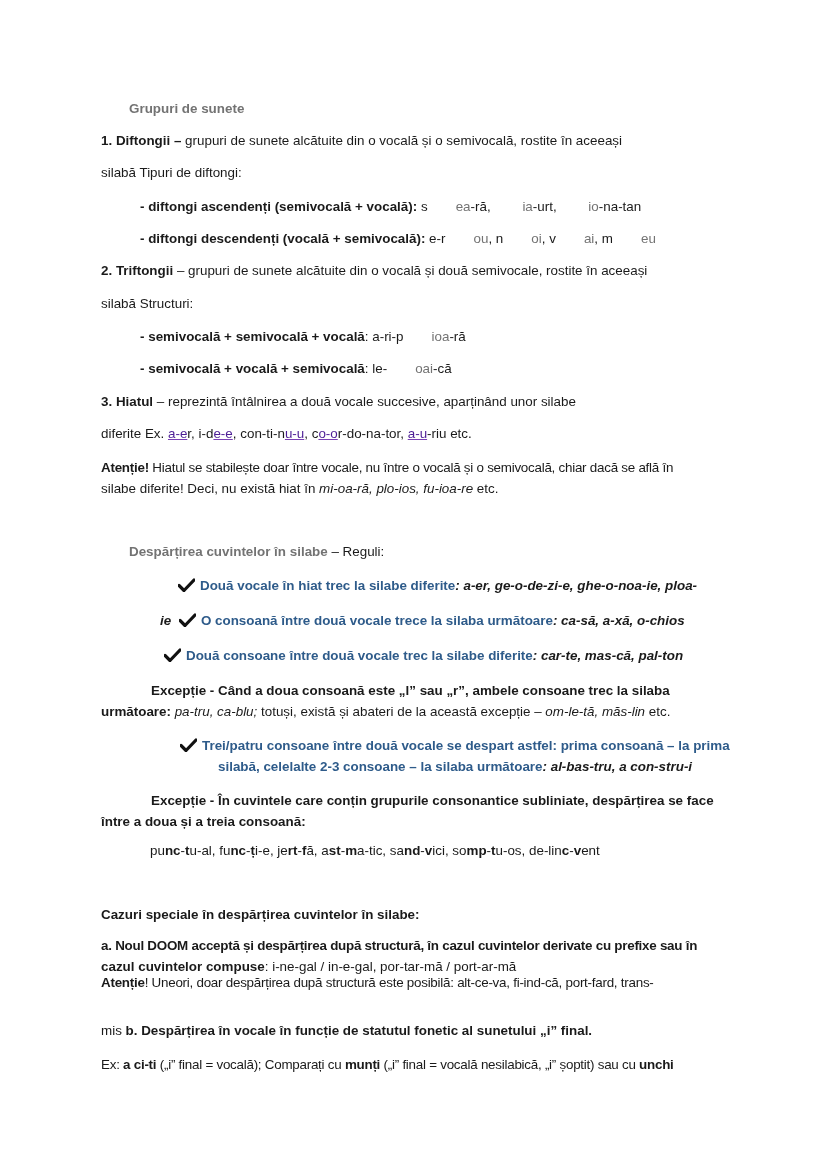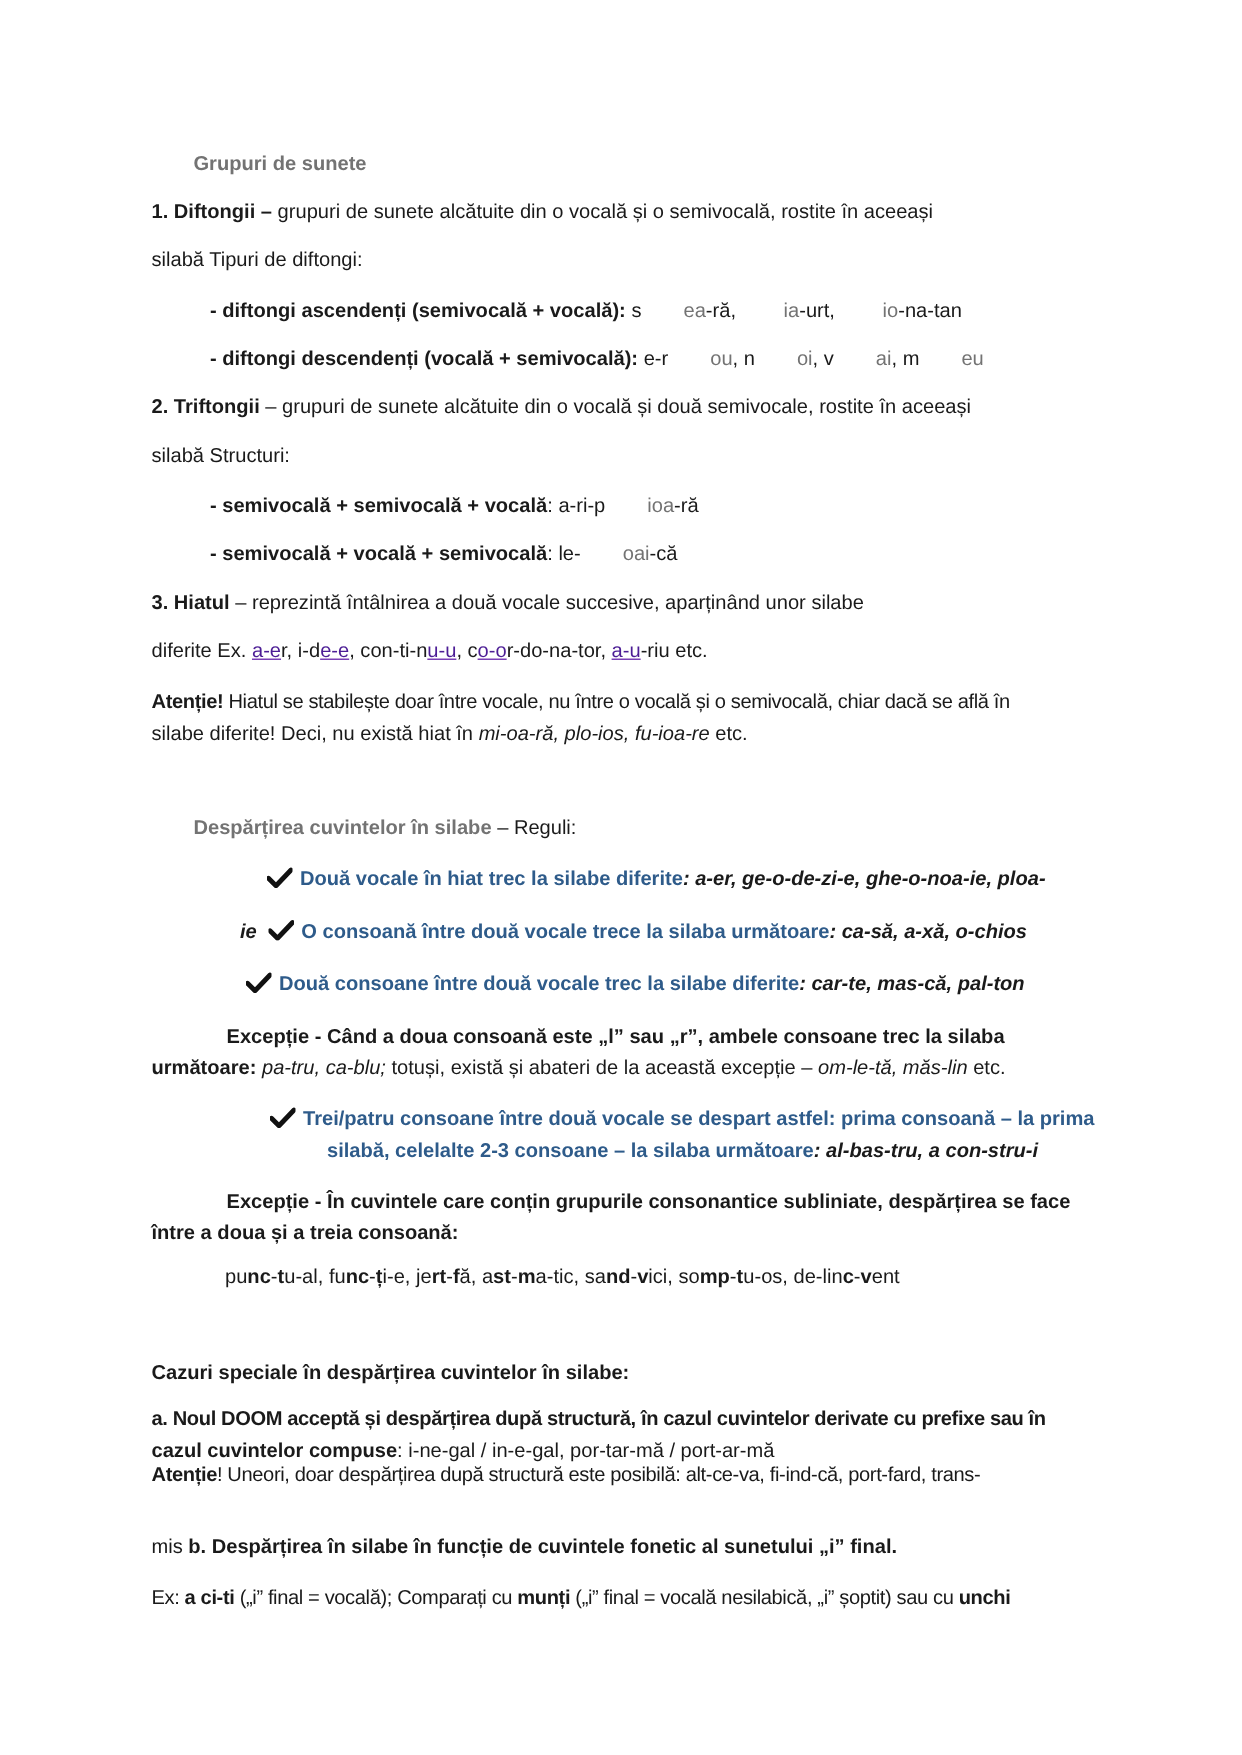--- a/index.html
+++ b/index.html
@@ -115,18 +115,18 @@
 <div class="line b cond" style="left:101px; top:937px;">a. Noul DOOM acceptă și despărțirea după structură, în cazul cuvintelor derivate cu prefixe sau în</div>
 <div class="line" style="left:101px; top:958px;">
   <span class="b">cazul cuvintelor compuse</span><span>: i-ne-gal / in-e-gal, por-tar-mă / port-ar-mă</span>
 </div>
 
 <div class="line cond" style="left:101px; top:943px;margin-top:31px;">
   <span class="b">Atenție</span><span>! Uneori, doar despărțirea după structură este posibilă: alt-ce-va, fi-ind-că, port-fard, trans-</span>
 </div>
 
 <div class="line" style="left:101px; top:1022px;">
-  <span>mis </span><span class="b">b. Despărțirea în silabe în funcție de cuvintele fonetic al sunetului „i” final.</span>
+  <span>mis </span><span class="b">b. Despărțirea în vocale în funcție de statutul fonetic al sunetului „i” final.</span>
 </div>
 
 <div class="line cond" style="left:101px; top:1056px;">
   <span>Ex: </span><span class="b">a ci-ti</span><span> („i” final = vocală); Comparați cu </span><span class="b">munți</span><span> („i” final = vocală nesilabică, „i” șoptit) sau cu </span><span class="b">unchi</span>
 </div>
 
 </body></html>

